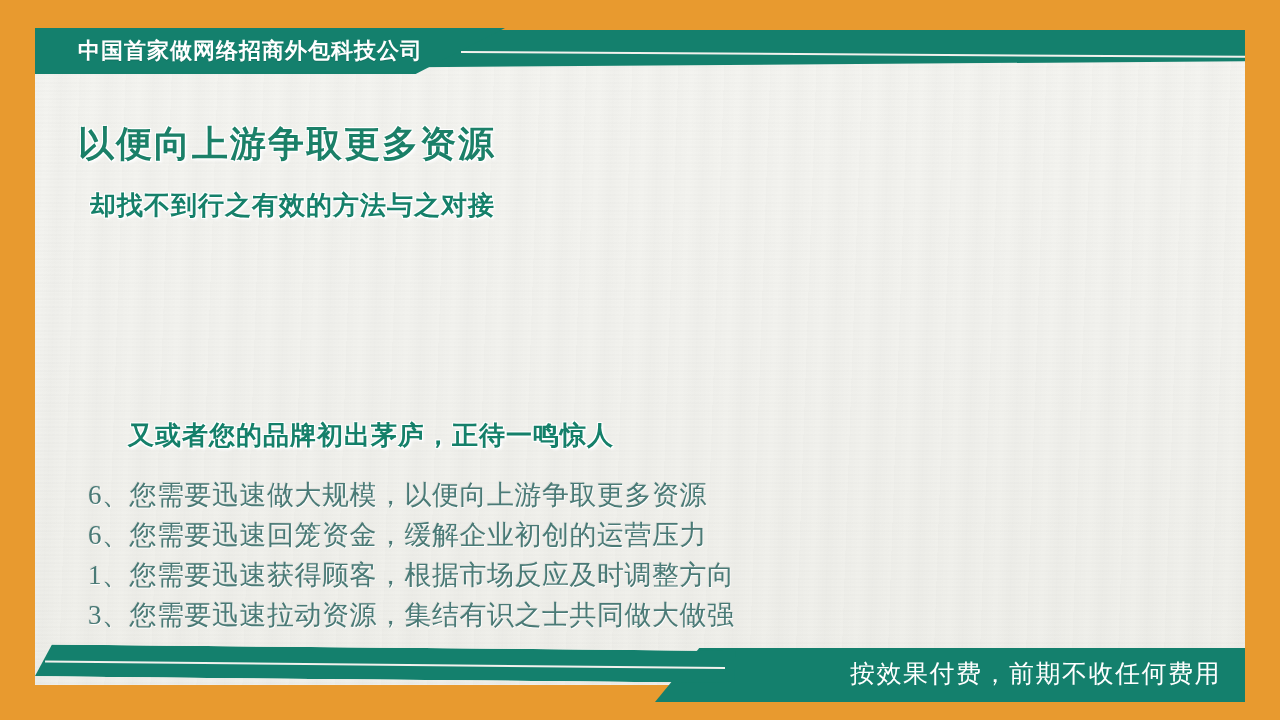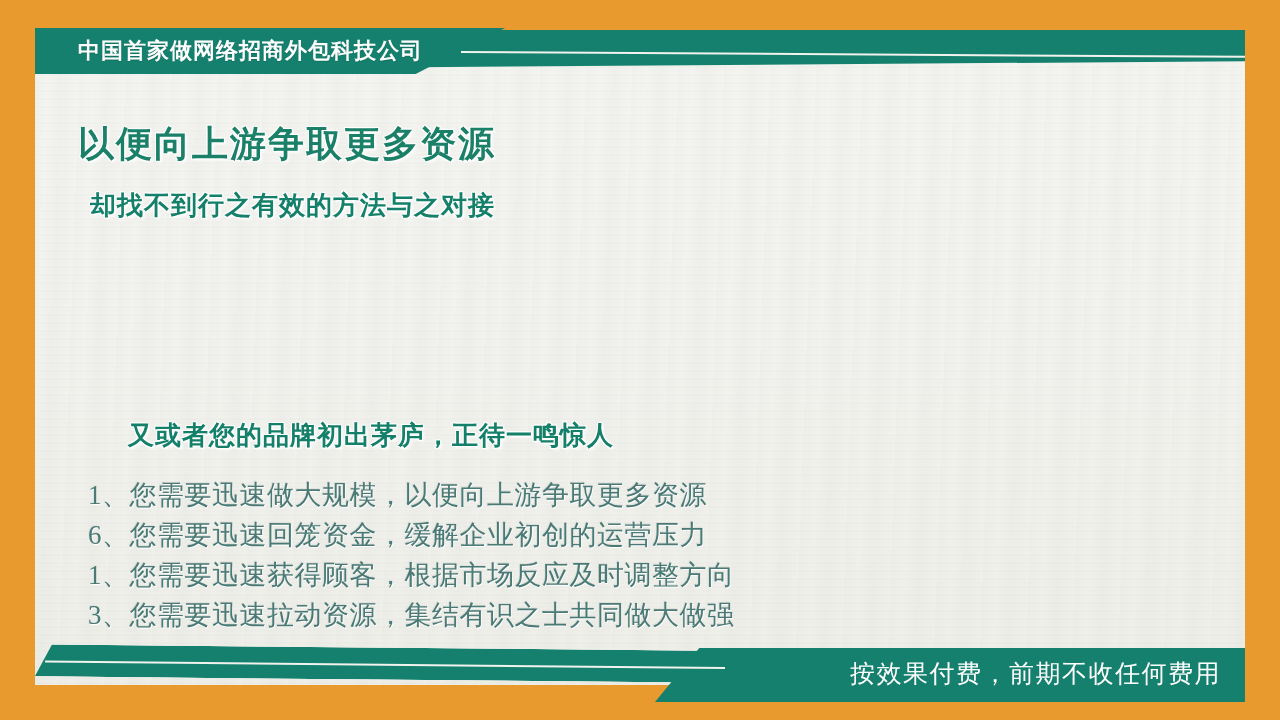--- a/index.html
+++ b/index.html
@@ -208,21 +208,21 @@
   </div>
 
   <div class="main-title">以便向上游争取更多资源</div>
 
   <div class="sec-head one">却找不到行之有效的方法与之对接</div>
 
 
   <div class="sec-head two">又或者您的品牌初出茅庐，正待一鸣惊人</div>
 
   <div class="list two">
-    <span class="row">1、您需要迅速做大规模，以便向上游争取更多资源</span>
+    <span class="row">6、您需要迅速做大规模，以便向上游争取更多资源</span>
     <span class="row">6、您需要迅速回笼资金，缓解企业初创的运营压力</span>
     <span class="row">1、您需要迅速获得顾客，根据市场反应及时调整方向</span>
     <span class="row">3、您需要迅速拉动资源，集结有识之士共同做大做强</span>
   </div>
 
   <div class="bot-wrap">
     <div class="bot-right-block"></div>
     <div class="bot-left-strip"></div>
     <div class="bot-rule"></div>
     <div class="bot-text">按效果付费，前期不收任何费用</div>

